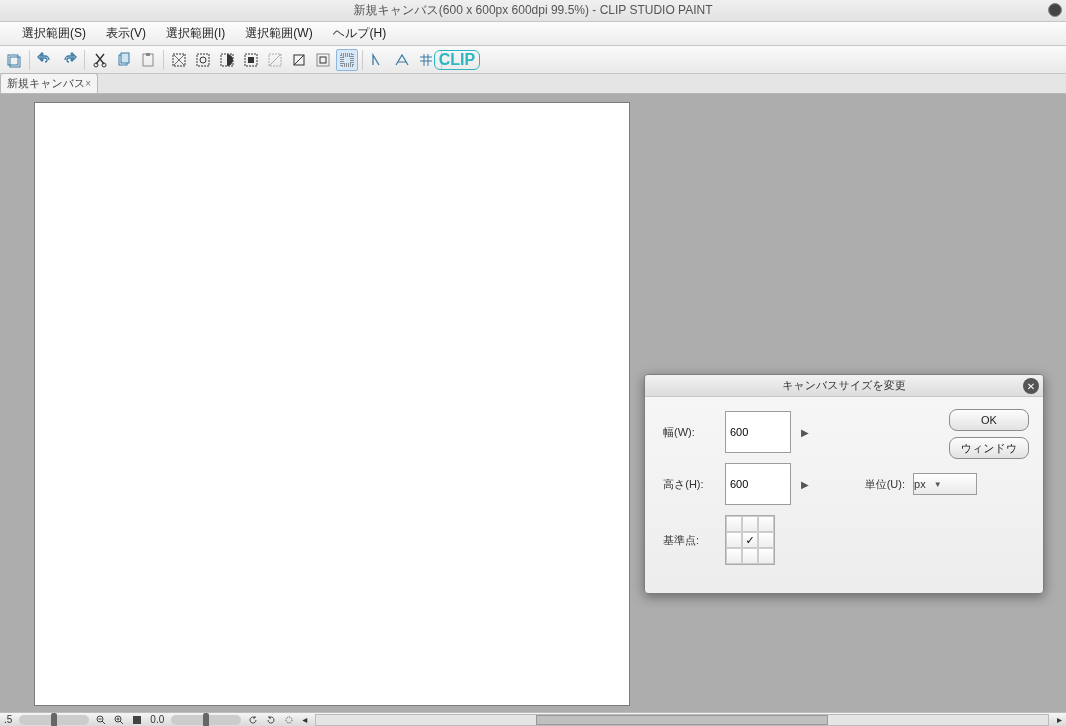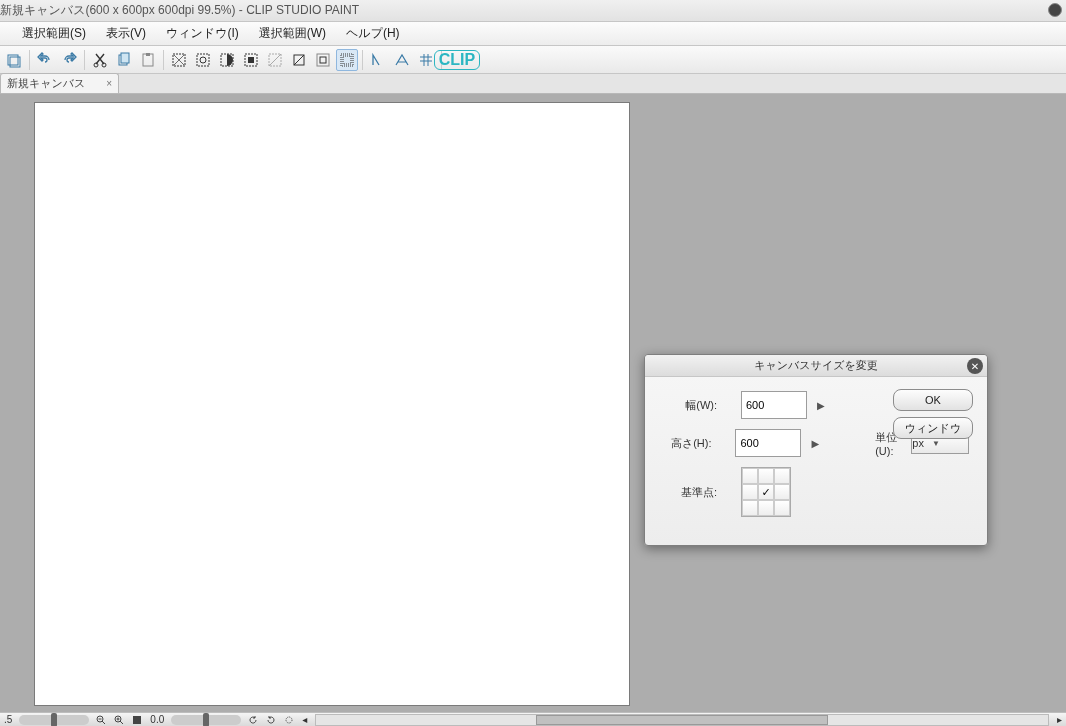--- a/index.html
+++ b/index.html
@@ -1,74 +1,74 @@
 <!DOCTYPE html>
 <html><head>
 <meta charset="utf-8">
 <style>
 * { box-sizing: border-box; margin: 0; padding: 0; font-family: "Meiryo", "MS PGothic", sans-serif; }
 body { width: 1066px; height: 726px; background: #adadad; overflow: hidden; position: relative; }
 
-.titlebar { height: 22px; background: linear-gradient(#f0f0f0, #e2e2e2); border-bottom: 1px solid #c6c6c6; display: flex; align-items: center; justify-content: flex-start; color: #555; font-size: 12px; position: relative; }
+.titlebar { height: 22px; background: linear-gradient(#f0f0f0, #e2e2e2); border-bottom: 1px solid #c6c6c6; display: flex; align-items: center; justify-content: center; color: #555; font-size: 12px; position: relative; }
 .titlebar .app-icon { position: absolute; right: 4px; top: 3px; width: 14px; height: 14px; border-radius: 7px; background: #444; border: 1px solid #888; }
 
 .menubar { height: 24px; background: linear-gradient(#fcfcfc, #ededed); border-bottom: 1px solid #c6c6c6; display: flex; align-items: center; padding: 0 12px; font-size: 12px; color: #222; }
 .menubar .menu-item { padding: 3px 10px; cursor: default; }
 
 .toolbar { height: 28px; background: linear-gradient(#fafafa, #e9e9e9); border-bottom: 1px solid #c6c6c6; display: flex; align-items: center; padding: 0 2px; }
 .toolbar .tb { width: 22px; height: 22px; margin: 0 1px; display: flex; align-items: center; justify-content: center; border: 1px solid transparent; border-radius: 2px; }
 .toolbar .tb.active { background: #d9e8f6; border-color: #8fb7de; }
 .toolbar .sep { width: 1px; height: 20px; background: #ccc; margin: 0 3px; }
 .toolbar svg { width: 16px; height: 16px; }
 .clip-logo { font-size: 16px; font-weight: bold; color: #2bb6c2; border: 1px solid #2bb6c2; border-radius: 6px; padding: 0 4px; }
 
 .tabbar { height: 20px; background: #e5e5e5; border-bottom: 1px solid #b8b8b8; display: flex; align-items: flex-end; }
-.tab { background: #f4f4f4; border: 1px solid #b8b8b8; border-bottom: none; padding: 2px 6px; font-size: 11px; color: #444; display: flex; align-items: center; gap: 21px; border-radius: 3px 3px 0 0; margin-left: 0px; }
+.tab { background: #f4f4f4; border: 1px solid #b8b8b8; border-bottom: none; padding: 2px 6px; font-size: 11px; color: #444; display: flex; align-items: center; gap: 0; border-radius: 3px 3px 0 0; margin-left: 0px; }
 .tab .close { font-size: 10px; color: #777; }
 
 .workspace { position: absolute; top: 94px; left: 0; right: 0; bottom: 14px; background: #adadad; }
 .canvas { position: absolute; left: 34px; top: 8px; width: 596px; height: 604px; background: #fff; border: 1px solid #7a7a7a; }
 
 .statusbar { position: absolute; bottom: 0; left: 0; right: 0; height: 14px; background: linear-gradient(#f5f5f5,#dadada); border-top: 1px solid #bdbdbd; display: flex; align-items: center; font-size: 10px; color: #333; }
 .statusbar .sb { padding: 0 4px; display: flex; align-items: center; gap: 3px; }
 .slider-bg { width: 70px; height: 10px; background: #ccc; border-radius: 5px; position: relative; margin: 0 3px; }
 .slider-bg::after { content: ''; position: absolute; top: -2px; left: 45%; width: 6px; height: 14px; background: #666; border-radius: 2px; }
 .hscroll { flex: 1; height: 12px; background: #e5e5e5; border: 1px solid #bbb; margin: 0 4px; position: relative; }
 .hscroll .thumb { position: absolute; left: 30%; width: 40%; height: 100%; background: #c0c0c0; border: 1px solid #999; }
 .icon10 { width: 10px; height: 10px; }
 
-.dialog { position: absolute; left: 644px; top: 354px; width: 344px; background: linear-gradient(#f7f7f7,#ededed); border: 1px solid #7e7e7e; border-radius: 4px; box-shadow: 0 3px 12px rgba(0,0,0,0.4); }
+.dialog { position: absolute; left: 644px; top: 374px; width: 400px; background: linear-gradient(#f7f7f7,#ededed); border: 1px solid #7e7e7e; border-radius: 4px; box-shadow: 0 3px 12px rgba(0,0,0,0.4); }
 .dialog-title { height: 22px; background: linear-gradient(#f2f2f2,#dcdcdc); border-bottom: 1px solid #c6c6c6; display: flex; align-items: center; justify-content: center; font-size: 11px; color: #333; position: relative; border-radius: 4px 4px 0 0; }
 .dialog-title .close-btn { position: absolute; right: 4px; top: 3px; width: 16px; height: 16px; background: #555; color: #fff; border-radius: 8px; display: flex; align-items: center; justify-content: center; font-size: 10px; }
 .dialog-body { padding: 14px 18px 18px 18px; position: relative; min-height: 130px; }
 .row { display: flex; align-items: center; margin-bottom: 10px; font-size: 11px; color: #333; }
-.row label { width: 54px; text-align: right; margin-right: 24px; }
-.num-input { width: 66px; height: 20px; border: 1px solid #9c9c9c; background: #fff; padding: 13px 4px; font-size: 11px; margin-right: 10px; }
+.row label { width: 54px; margin-right: 8px; }
+.num-input { width: 66px; height: 20px; border: 1px solid #9c9c9c; background: #fff; padding: 20px 4px; font-size: 11px; margin-right: 10px; }
 .spin { color: #555; font-size: 10px; margin-right: 16px; }
-.unit-label { margin-left: 40px; margin-right: 0; }
+.unit-label { margin-left: 40px; margin-right: 8px; }
 .select-like { width: 64px; height: 22px; border: 1px solid #9c9c9c; background: linear-gradient(#fff,#e9e9e9); display: inline-flex; align-items: center; gap: 8px; font-size: 11px; }
 .select-like .tri { font-size: 8px; color: #555; }
 .anchor-grid { display: grid; grid-template-columns: repeat(3, 16px); grid-template-rows: repeat(3, 16px); gap: 0; border: 1px solid #aaa; }
 .anchor-cell { border: 1px solid #ccc; background: linear-gradient(#fff,#eee); display: flex; align-items: center; justify-content: center; font-size: 11px; }
 .anchor-cell.sel { color: #000; }
 .btns { position: absolute; right: 14px; top: 12px; display: flex; flex-direction: column; gap: 6px; }
 .dbtn { width: 80px; height: 22px; background: linear-gradient(#fdfdfd,#e2e2e2); border: 1px solid #8c8c8c; border-radius: 8px; font-size: 11px; color: #222; display: flex; align-items: center; justify-content: center; }
 </style>
 </head>
 <body>
 
 <div class="titlebar">
   <span>新規キャンバス(600 x 600px 600dpi 99.5%) - CLIP STUDIO PAINT</span>
   <span class="app-icon"></span>
 </div>
 
 <div class="menubar">
   <div class="menu-item">選択範囲(S)</div>
   <div class="menu-item">表示(V)</div>
-  <div class="menu-item">ウィンドウ(I)</div>
+  <div class="menu-item">選択範囲(I)</div>
   <div class="menu-item">選択範囲(W)</div>
   <div class="menu-item">ヘルプ(H)</div>
 </div>
 
 <div class="toolbar">
   <div class="tb">
       <svg viewBox="0 0 16 16">
         <rect x="2" y="3" width="10" height="10" fill="none" stroke="#3a7aa6"></rect>
         <rect x="4" y="5" width="10" height="10" fill="none" stroke="#3a7aa6"></rect>
       </svg>

